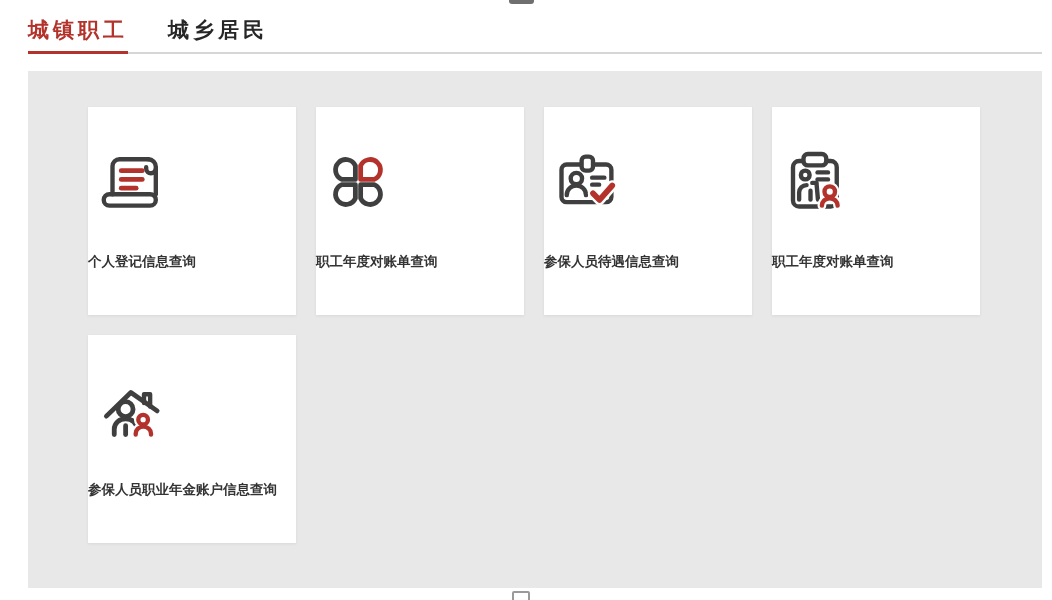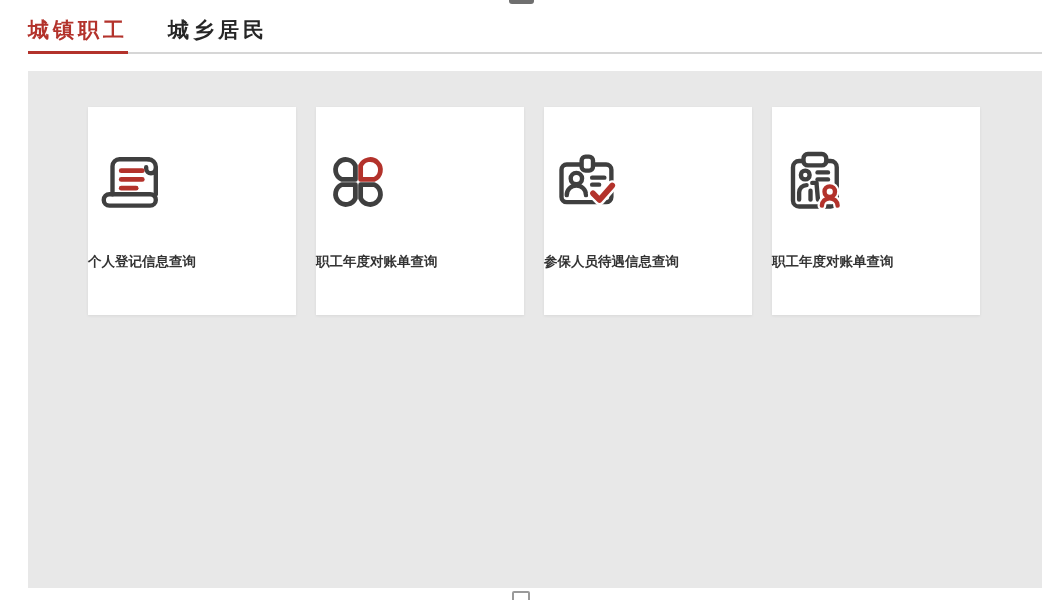--- a/index.html
+++ b/index.html
@@ -104,18 +104,32 @@
         <path d="M52,37 h12"></path>
         <path d="M52,45 h12"></path>
         <circle class="casing w10" cx="66" cy="59" r="6"></circle>
         <path class="casing w10" d="M57,75 a9,8.5 0 0 1 18,0"></path>
         <circle class="red" cx="66" cy="59" r="6"></circle>
         <path class="red" d="M57,75 a9,8.5 0 0 1 18,0"></path>
       </svg>
       <div class="label">职工年度对账单查询</div>
     </div>
 
+    <div class="card">
+      <svg class="ic" width="84" height="84" viewBox="0 0 96 96">
+        <path class="w55" d="M21,55 L49,28 L79,49"></path>
+        <path d="M64,40 V30 H71 V44"></path>
+        <circle class="w55" cx="43" cy="47" r="8.5"></circle>
+        <path class="w55" d="M30,76 V70 a13,12 0 0 1 26,0 V76"></path>
+        <path class="w55" d="M43,66 V76"></path>
+        <circle class="casing w10" cx="63" cy="59" r="5.5"></circle>
+        <path class="casing w10" d="M54.5,76 v-1 a8.75,8 0 0 1 17.5,0 v1"></path>
+        <circle class="red" cx="63" cy="59" r="5.5"></circle>
+        <path class="red" d="M54.5,76 v-1 a8.75,8 0 0 1 17.5,0 v1"></path>
+      </svg>
+      <div class="label">参保人员职业年金账户信息查询</div>
+    </div>
 
 
   </div>
 </div>
 
 <div class="bottom-box"></div>
 
 </body></html>

